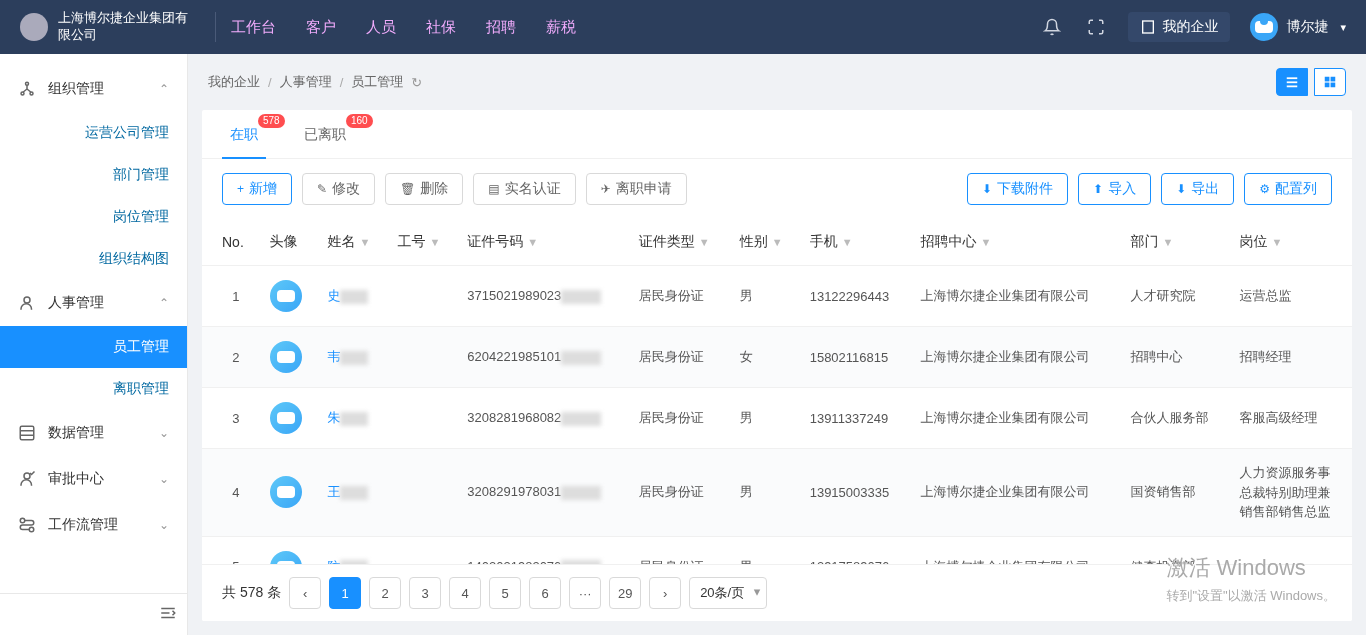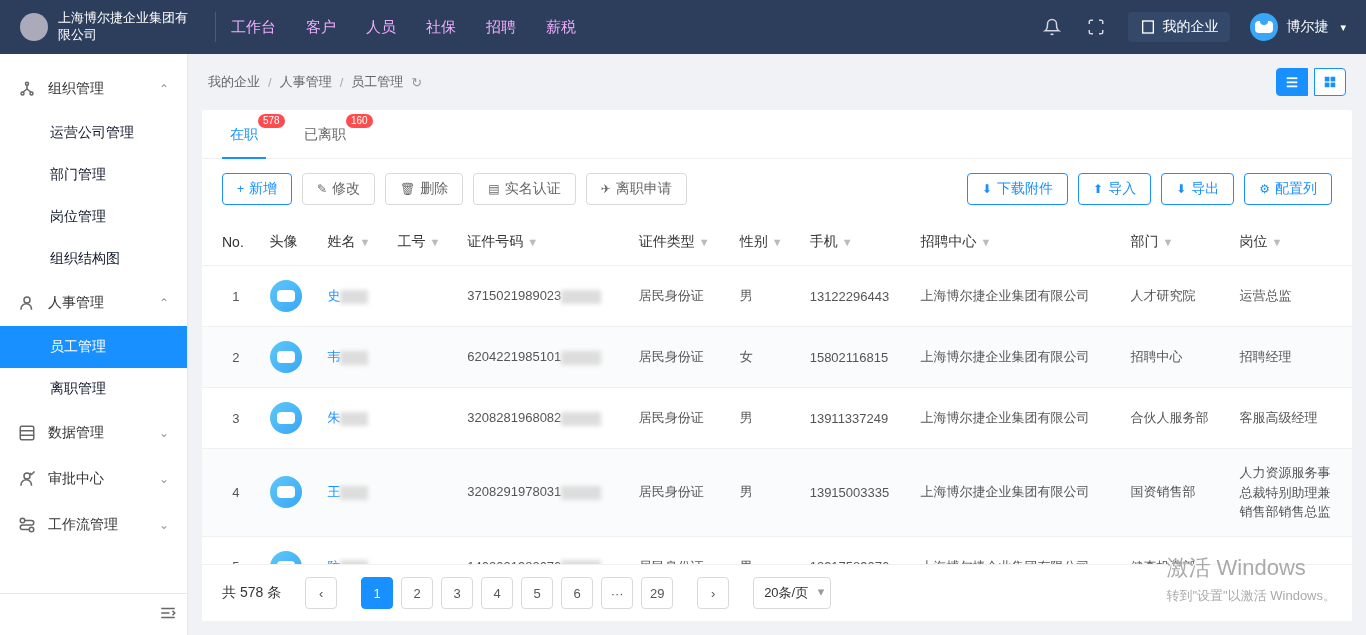--- a/index.html
+++ b/index.html
@@ -15,26 +15,26 @@
     .header-right { margin-left: auto; display: flex; align-items: center; gap: 20px; }
     .header-icon { cursor: pointer; display: flex; align-items: center; justify-content: center; width: 24px; height: 24px; color: #d0d5e0; }
     .my-company { display: flex; align-items: center; gap: 6px; cursor: pointer; background: #34486a; padding: 6px 12px; border-radius: 4px; font-size: 14px; }
     .user-section { display: flex; align-items: center; gap: 8px; cursor: pointer; }
     .user-avatar { width: 28px; height: 28px; border-radius: 50%; background: #3aa6f7; display: flex; align-items: center; justify-content: center; }
     .user-avatar-inner { width: 18px; height: 12px; background: #fff; border-radius: 4px; position: relative; }
     .user-avatar-inner::after { content: ''; position: absolute; width: 8px; height: 8px; background: #3aa6f7; border-radius: 50%; top: -4px; left: 5px; }
     
     .main { display: flex; height: calc(635px - 54px); }
     
-    .sidebar { width: 188px; background: #fff; border-right: 1px solid #e8e8e8; overflow-y: auto; position: relative; display: flex; flex-direction: column; }
+    .sidebar { width: 188px; background: #fff; border-right: 1px solid #e8e8e8; overflow-y: auto; position: relative; display: flex; flex-direction: column; text-align: right; }
     .sidebar-content { flex: 1; overflow-y: auto; padding-top: 12px; }
     .sidebar-group { }
     .sidebar-group-header { display: flex; align-items: center; padding: 14px 18px; cursor: pointer; gap: 12px; color: #333; }
     .sidebar-group-header .chevron { margin-left: auto; color: #999; font-size: 12px; }
-    .sidebar-sub-item { padding: 12px 18px 12px 50px; cursor: pointer; color: #0f172a; font-size: 14px; }
+    .sidebar-sub-item { padding: 12px 18px 12px 50px; cursor: pointer; color: #0369a1; font-size: 14px; }
     .sidebar-sub-item.active { background: #1890ff; color: #fff; }
     .sidebar-icon { width: 18px; height: 18px; display: inline-flex; align-items: center; justify-content: center; color: #666; }
     .sidebar-toggle { border-top: 1px solid #e8e8e8; padding: 10px; text-align: right; cursor: pointer; color: #666; }
     
     .content { flex: 1; display: flex; flex-direction: column; overflow: hidden; }
     
     .breadcrumb { padding: 14px 20px; display: flex; align-items: center; gap: 8px; color: #666; font-size: 13px; }
     .breadcrumb-sep { color: #aaa; }
     .breadcrumb-right { margin-left: auto; display: flex; gap: 6px; }
     .view-toggle { width: 32px; height: 28px; border: 1px solid #1890ff; display: flex; align-items: center; justify-content: center; cursor: pointer; background: #fff; color: #1890ff; }
@@ -62,21 +62,21 @@
     th:first-child { padding-left: 20px; }
     td { padding: 14px 10px; border-top: 1px solid #f0f0f0; white-space: nowrap; font-size: 13px; color: #555; }
     td:first-child { padding-left: 20px; text-align: center; }
     tbody tr:nth-child(even) { background: #fafbfc; }
     .filter-icon { color: #bbb; margin-left: 4px; cursor: pointer; font-size: 11px; }
     .row-avatar { width: 32px; height: 32px; border-radius: 50%; background: linear-gradient(135deg, #5dc8f8, #3aa6f7); display: flex; align-items: center; justify-content: center; }
     .row-avatar::after { content: ''; width: 18px; height: 12px; background: #fff; border-radius: 4px; }
     .blurred { display: inline-block; background: #ddd; color: transparent; width: 28px; height: 14px; vertical-align: middle; filter: blur(2px); }
     .name-link { color: #1890ff; cursor: pointer; }
     
-    .pagination { border-top: 1px solid #f0f0f0; padding: 12px 20px; display: flex; align-items: center; gap: 24px; background: #fff; }
+    .pagination { border-top: 1px solid #f0f0f0; padding: 12px 20px; display: flex; align-items: center; gap: 8px; background: #fff; }
     .page-btn { width: 32px; height: 32px; border: 1px solid #d9d9d9; background: #fff; border-radius: 4px; display: flex; align-items: center; justify-content: center; cursor: pointer; font-size: 13px; color: #555; }
     .page-btn.active { background: #1890ff; color: #fff; border-color: #1890ff; }
     .page-size { border: 1px solid #d9d9d9; padding: 6px 22px 6px 10px; border-radius: 4px; background: #fff; cursor: pointer; font-size: 13px; position: relative; }
     .page-size::after { content: '▾'; position: absolute; right: 6px; color: #999; }
     
     .watermark { position: absolute; right: 30px; bottom: 30px; color: #999; text-align: left; pointer-events: none; margin-top: 23px; }
     .watermark-title { font-size: 22px; color: #aaa; margin-bottom: 4px; }
     .watermark-sub { font-size: 13px; color: #aaa; }
     .chevron-down { font-size: 11px; margin-left: 4px; }
   </style>

